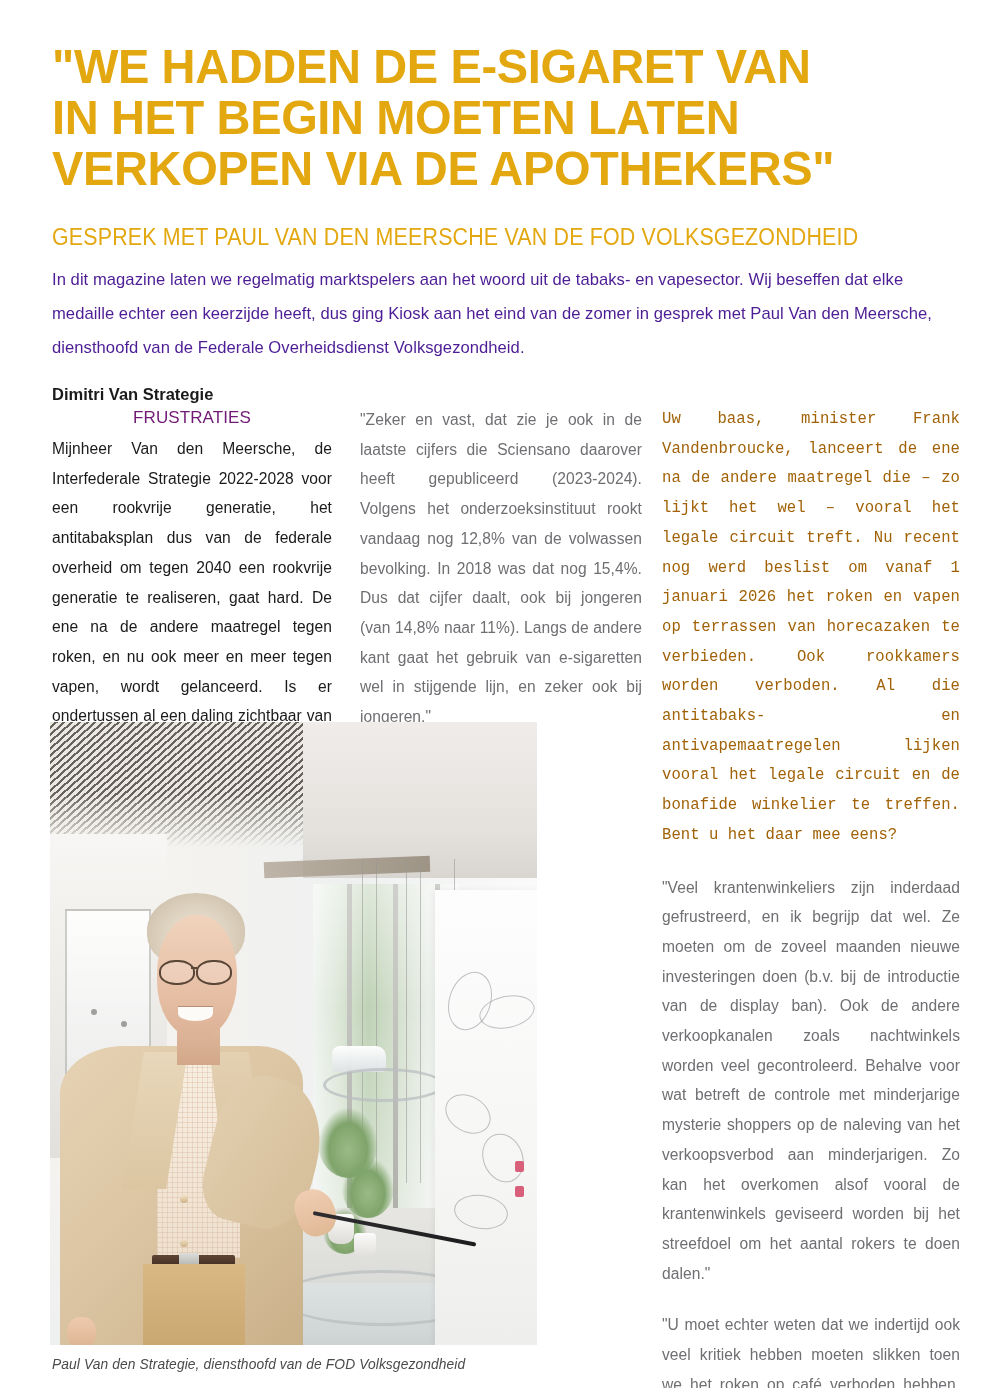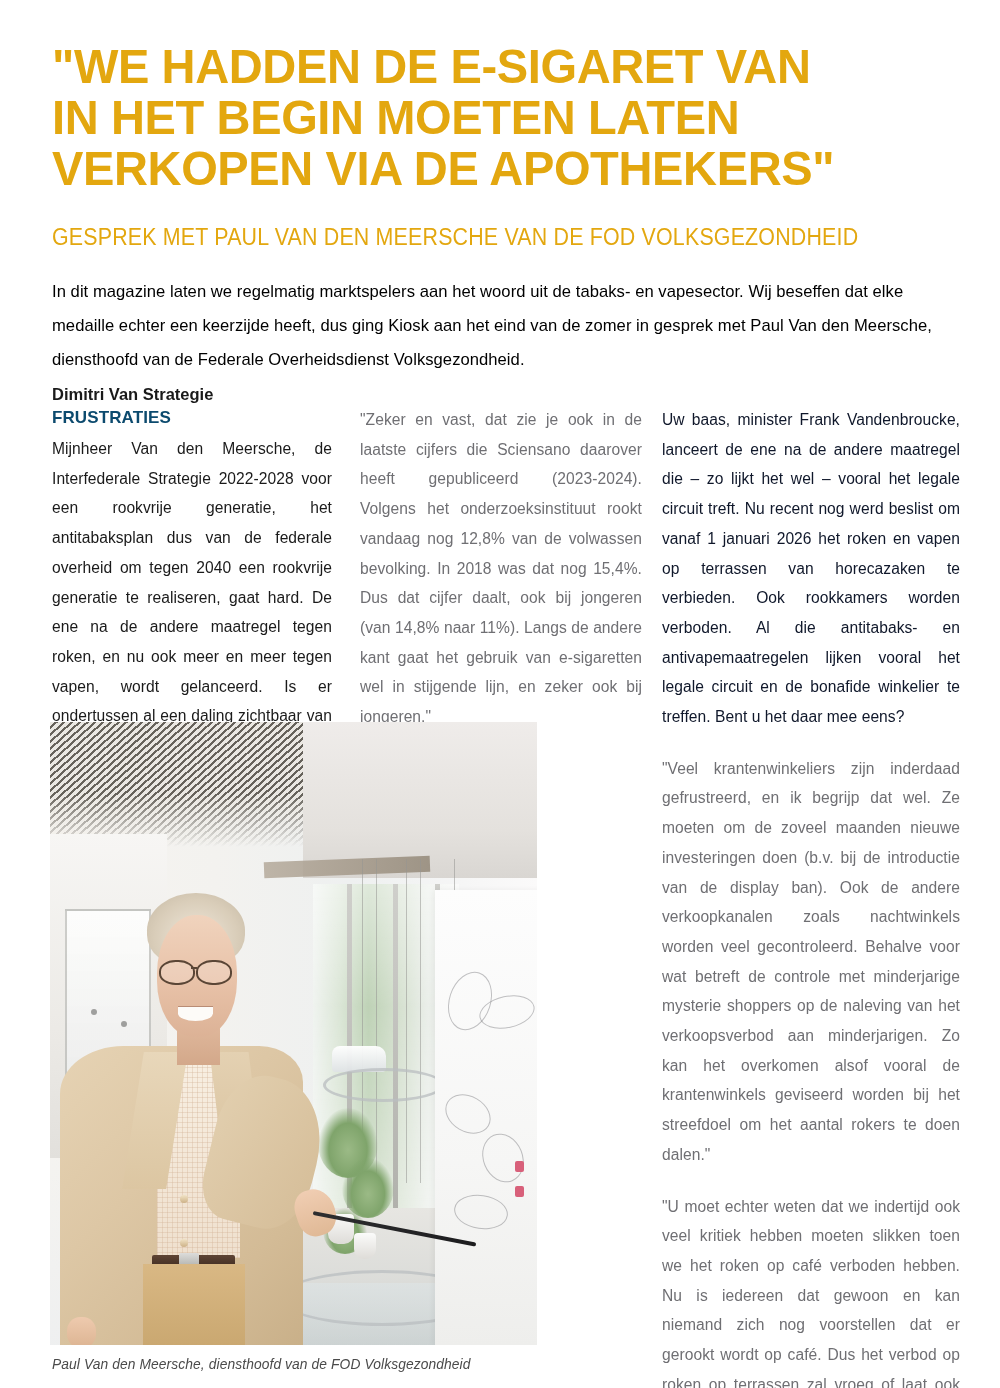--- a/index.html
+++ b/index.html
@@ -48,23 +48,23 @@
     letter-spacing: 0.2px;
     text-transform: uppercase;
     transform: scaleX(0.93);
     transform-origin: left top;
   }
 
   
   .intro {
     position: absolute;
     left: 52px;
-    top: 258px;
+    top: 246px;
     width: 908px;
-    color: #000000;
+    color: #4c1d95;
     font-size: 16.6px;
     line-height: 34px;
     letter-spacing: 0.05px;
     text-align: left;
   }
 
   
   .byline {
     position: absolute;
     left: 52px;
@@ -87,29 +87,29 @@
     hyphens: manual;
   }
   .col p { margin: 0 0 22px 0; }
   .col p:last-child { margin-bottom: 0; }
 
   #col1 { left: 52px;  top: 405px; width: 280px; color: #1a1a1a; }
   #col2 { left: 360px; top: 405px; width: 282px; color: #6f6f73; }
   #col3 { left: 662px; top: 405px; width: 298px; }
 
   .section-head {
-    font-weight: 700;
+    font-weight: 400;
     font-size: 17px;
     line-height: 25px;
-    color: #0c4a6e;
+    color: #701a75;
     letter-spacing: 0.1px;
     margin: 0 0 4px 0;
-    text-align: left;
-  }
-  .q  { color: #0f172a; }
+    text-align: center;
+  }
+  .q  { color: #a16207; font-family: Liberation Mono, monospace; }
   .a  { color: #6f6f73; }
 
   
   .photo-wrap {
     position: absolute;
     left: 50px;
     top: 722px;
     width: 487px;
     height: 623px;
     overflow: hidden;
@@ -451,13 +451,13 @@
       <div class="glasses-r"></div>
       <div class="glasses-bridge"></div>
       <div class="mouth"></div>
       <div class="hand"></div>
       <div class="hand-low"></div>
       <div class="pointer"></div>
     </div>
   </div>
 </figure>
 
-<figcaption class="caption">Paul Van den Meersche, diensthoofd van de FOD Volksgezondheid</figcaption>
+<figcaption class="caption">Paul Van den Strategie, diensthoofd van de FOD Volksgezondheid</figcaption>
 
 </body></html>

